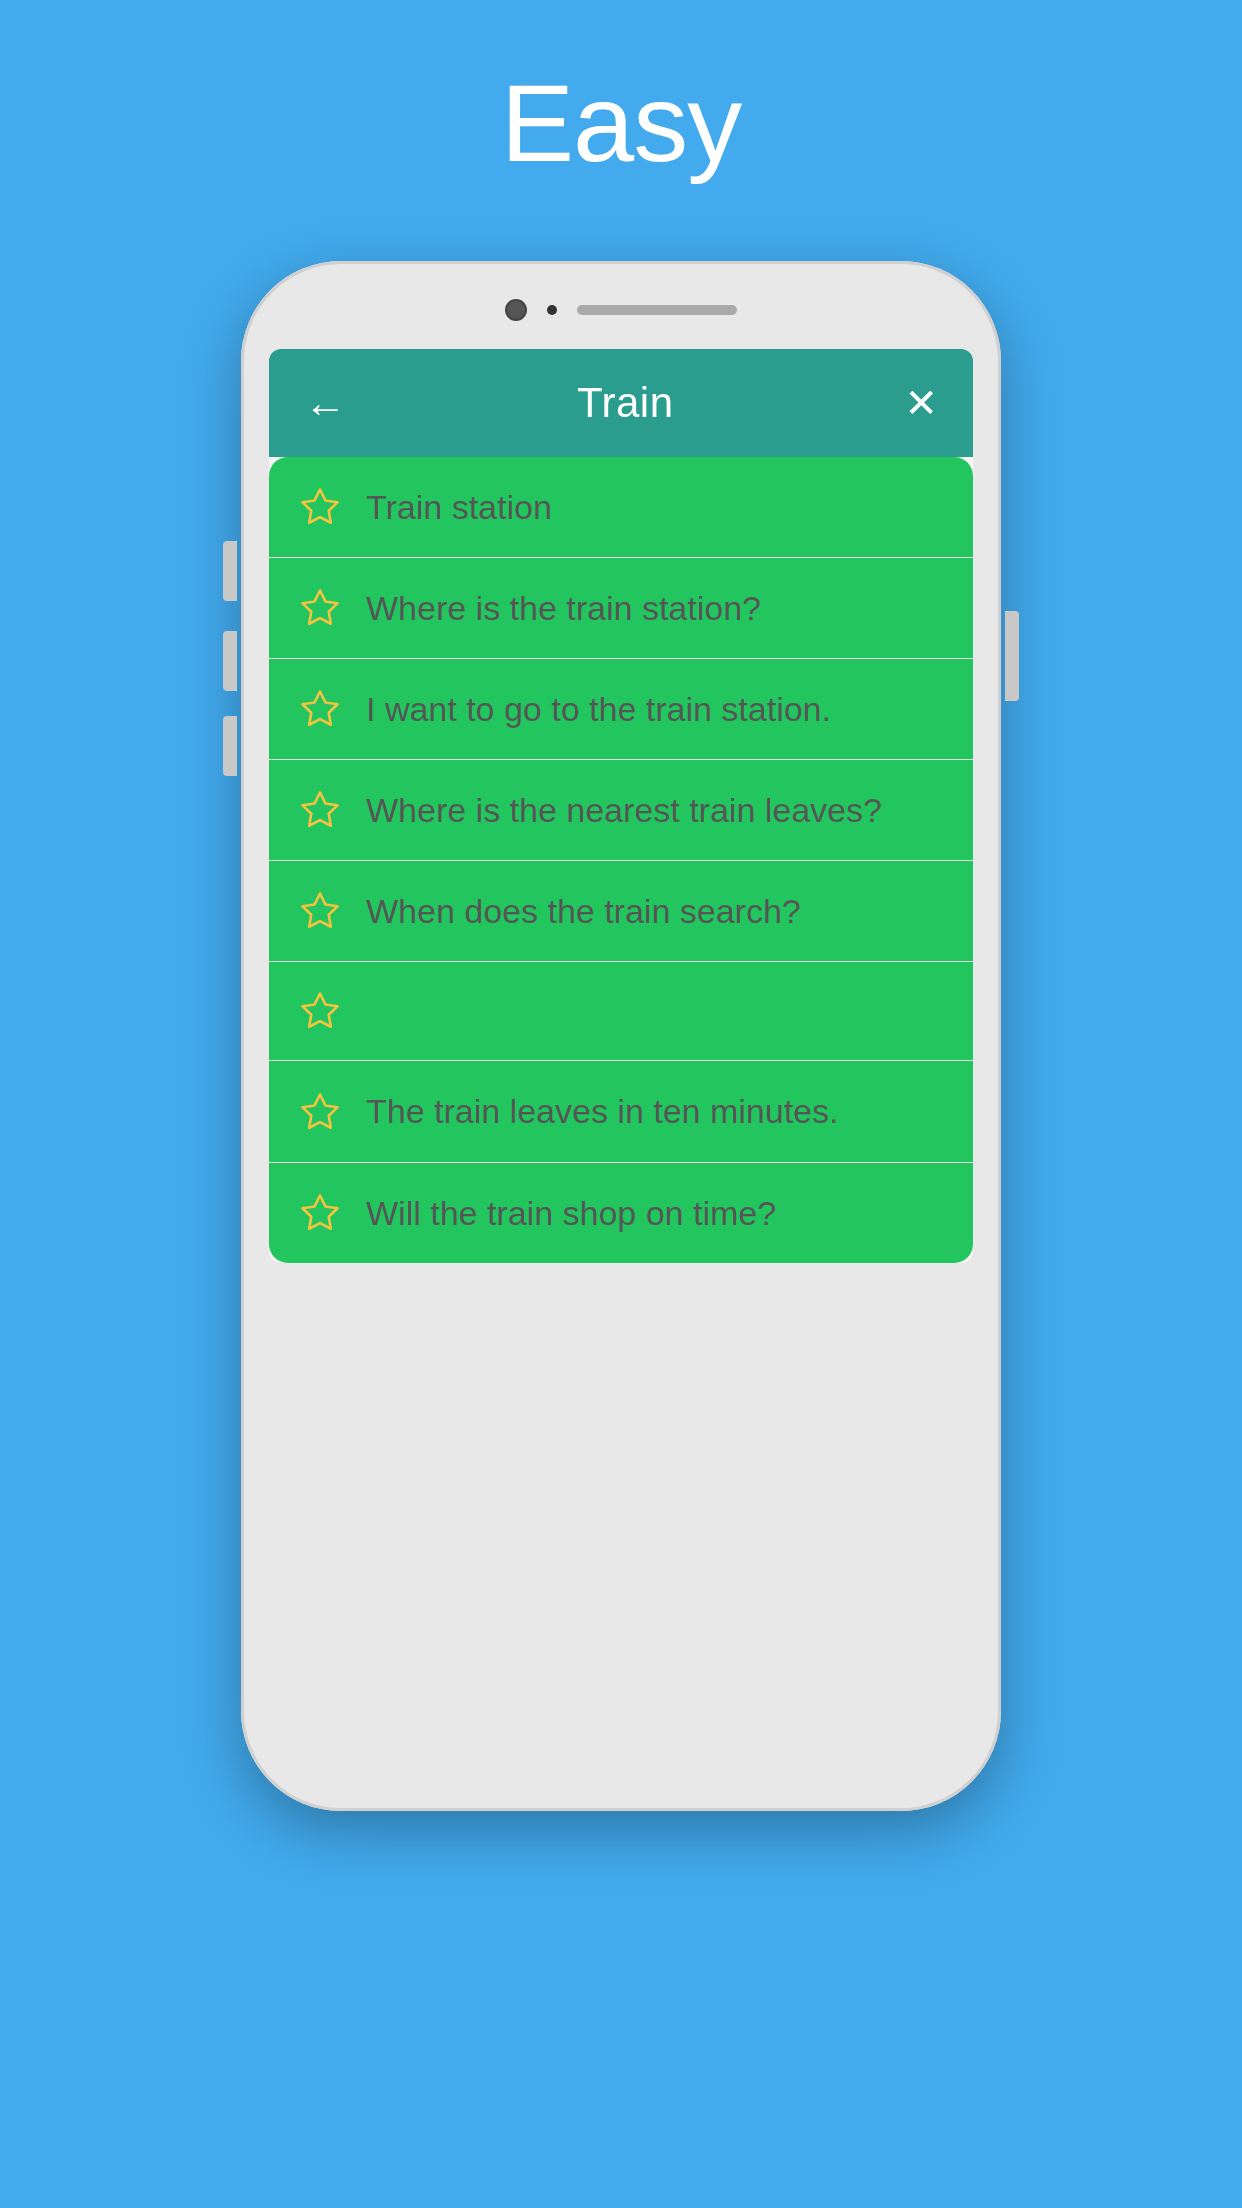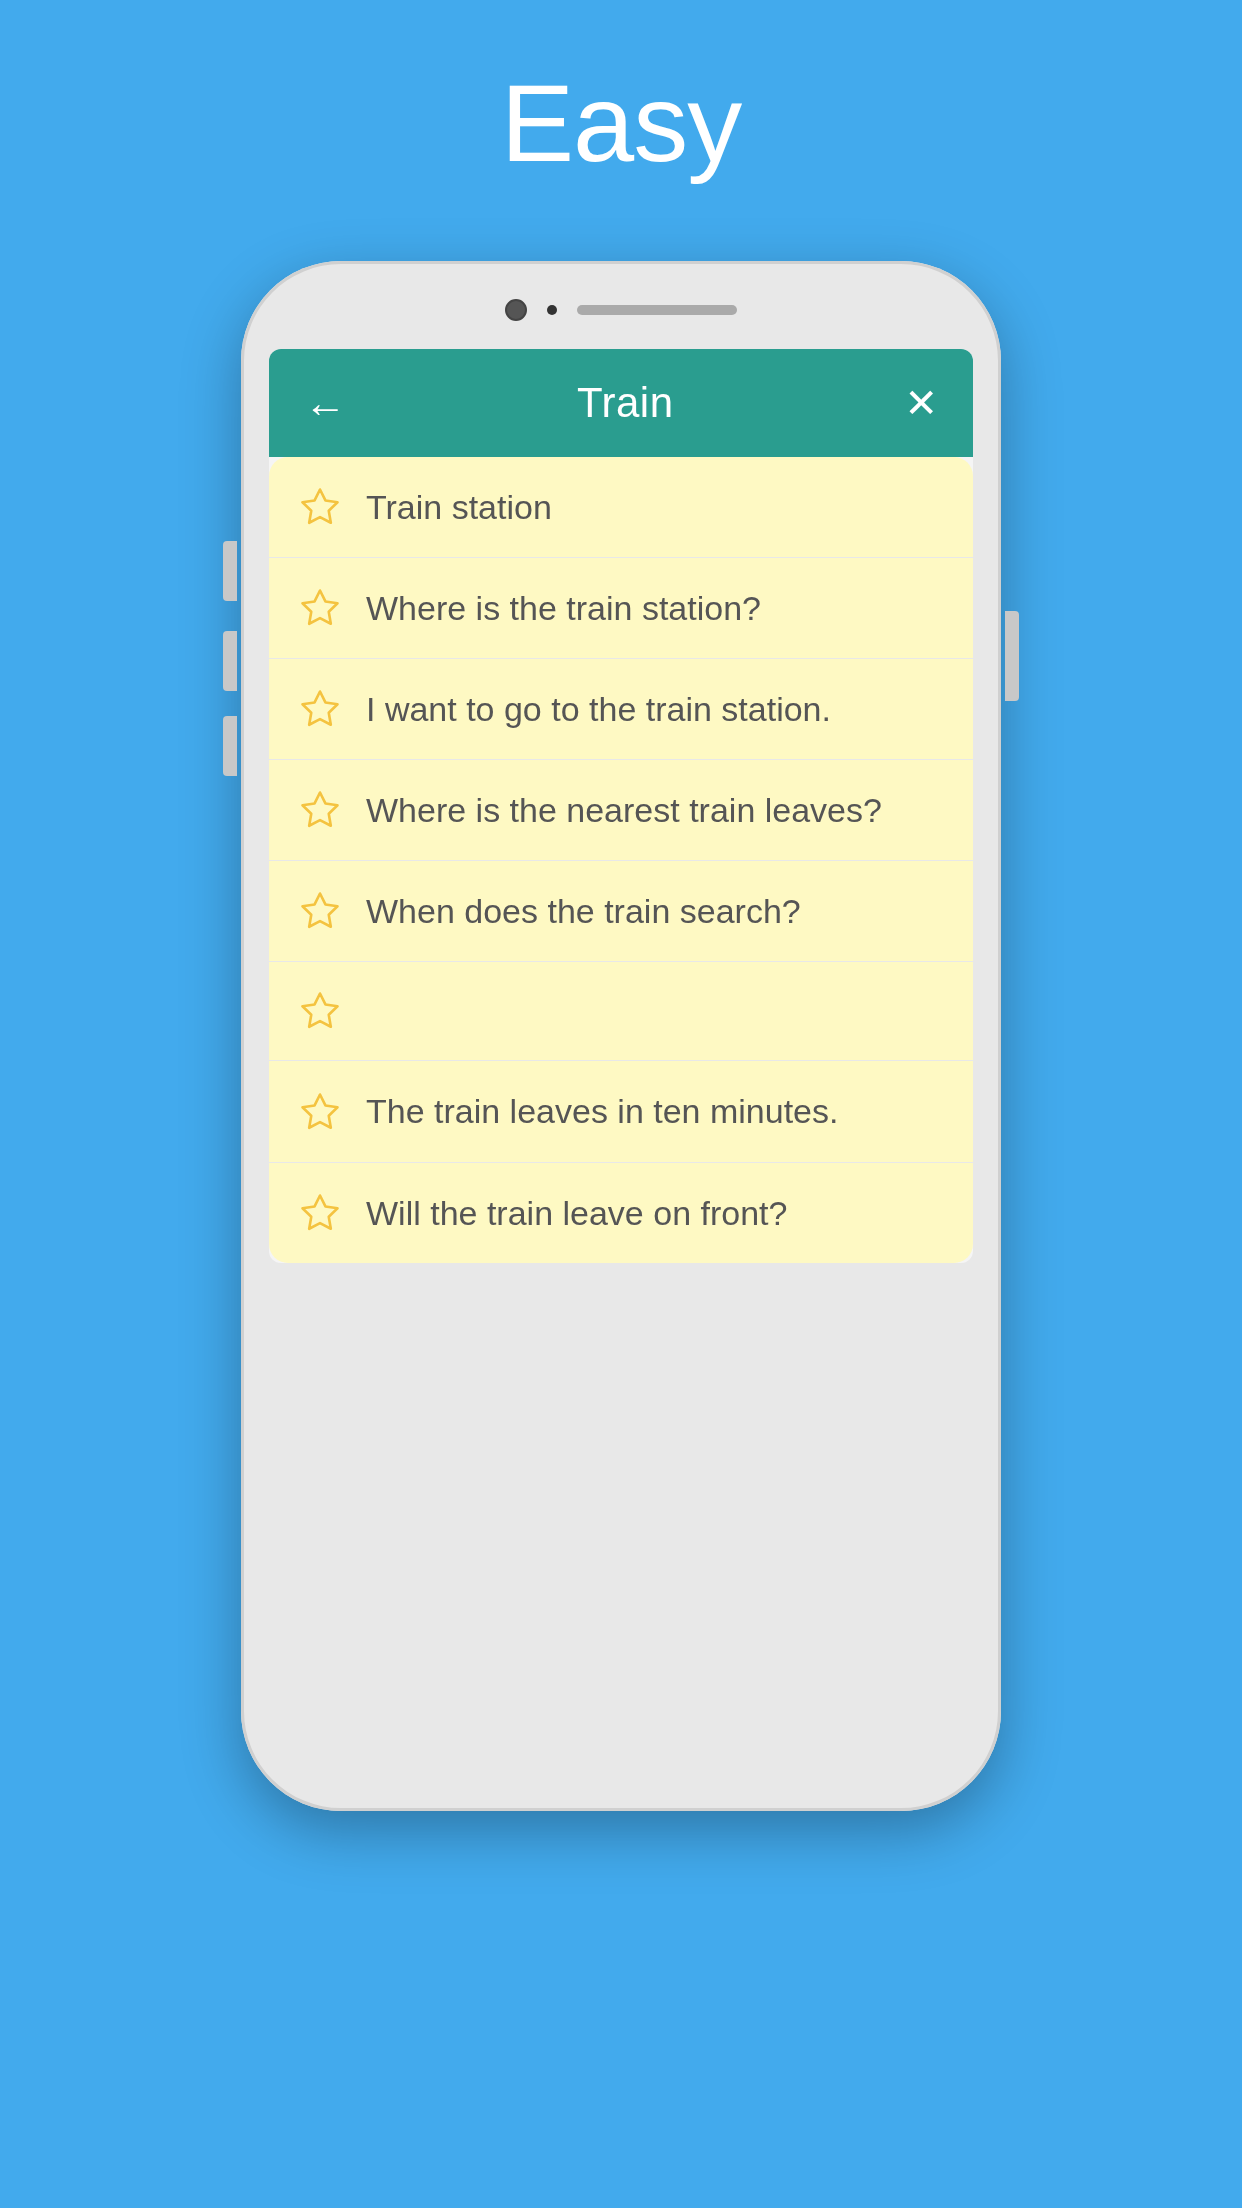--- a/index.html
+++ b/index.html
@@ -137,21 +137,21 @@
 
     .header-close-icon {
       color: white;
       font-size: 40px;
       font-weight: 300;
       cursor: pointer;
       line-height: 1;
     }
 
     .list {
-      background: #fef9c3;
+      background: #22c55e;
       border-radius: 19px;
     }
 
     .list-item {
       display: flex;
       align-items: center;
       padding: 28px 30px;
       border-bottom: 1px solid #e8e8e8;
       gap: 25px;
       cursor: pointer;
@@ -240,18 +240,18 @@
           <div class="list-item">
             <div class="star-icon"><svg viewBox="0 0 24 24" fill="none" stroke="#F4C340" stroke-width="1.5" stroke-linecap="round" stroke-linejoin="round">
       <polygon points="12 2 15.09 8.26 22 9.27 17 14.14 18.18 21.02 12 17.77 5.82 21.02 7 14.14 2 9.27 8.91 8.26 12 2"></polygon>
     </svg></div>
             <span class="item-text">The train leaves in ten minutes.</span>
           </div>
           <div class="list-item">
             <div class="star-icon"><svg viewBox="0 0 24 24" fill="none" stroke="#F4C340" stroke-width="1.5" stroke-linecap="round" stroke-linejoin="round">
       <polygon points="12 2 15.09 8.26 22 9.27 17 14.14 18.18 21.02 12 17.77 5.82 21.02 7 14.14 2 9.27 8.91 8.26 12 2"></polygon>
     </svg></div>
-            <span class="item-text">Will the train leave on front?</span>
+            <span class="item-text">Will the train shop on time?</span>
           </div>
         </div>
     </div>
   </div>
 </div>
 
 </body></html>

